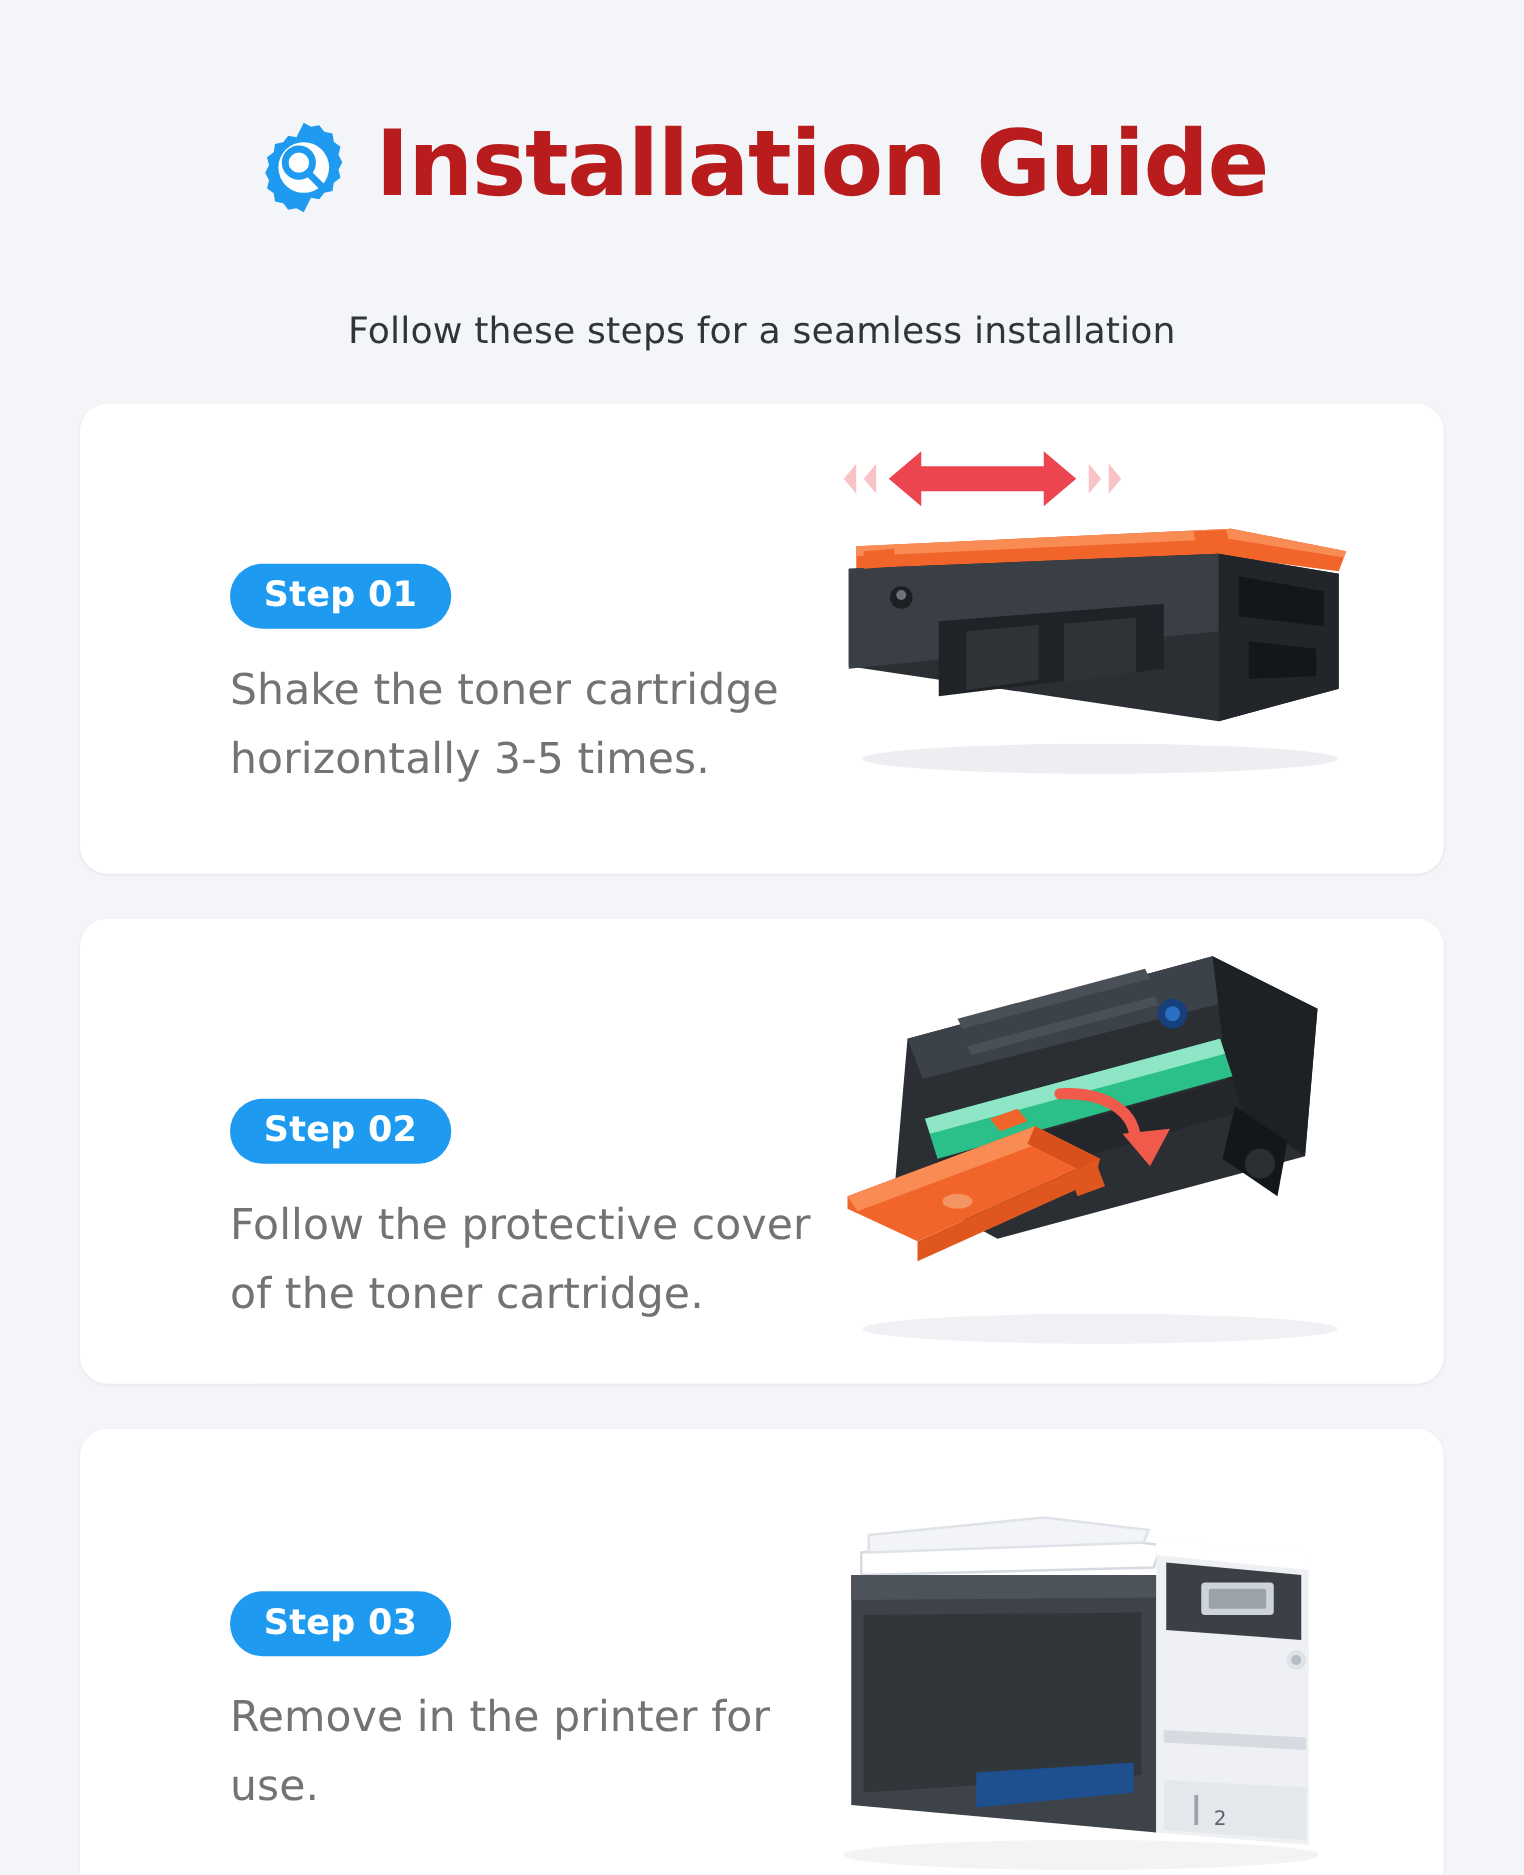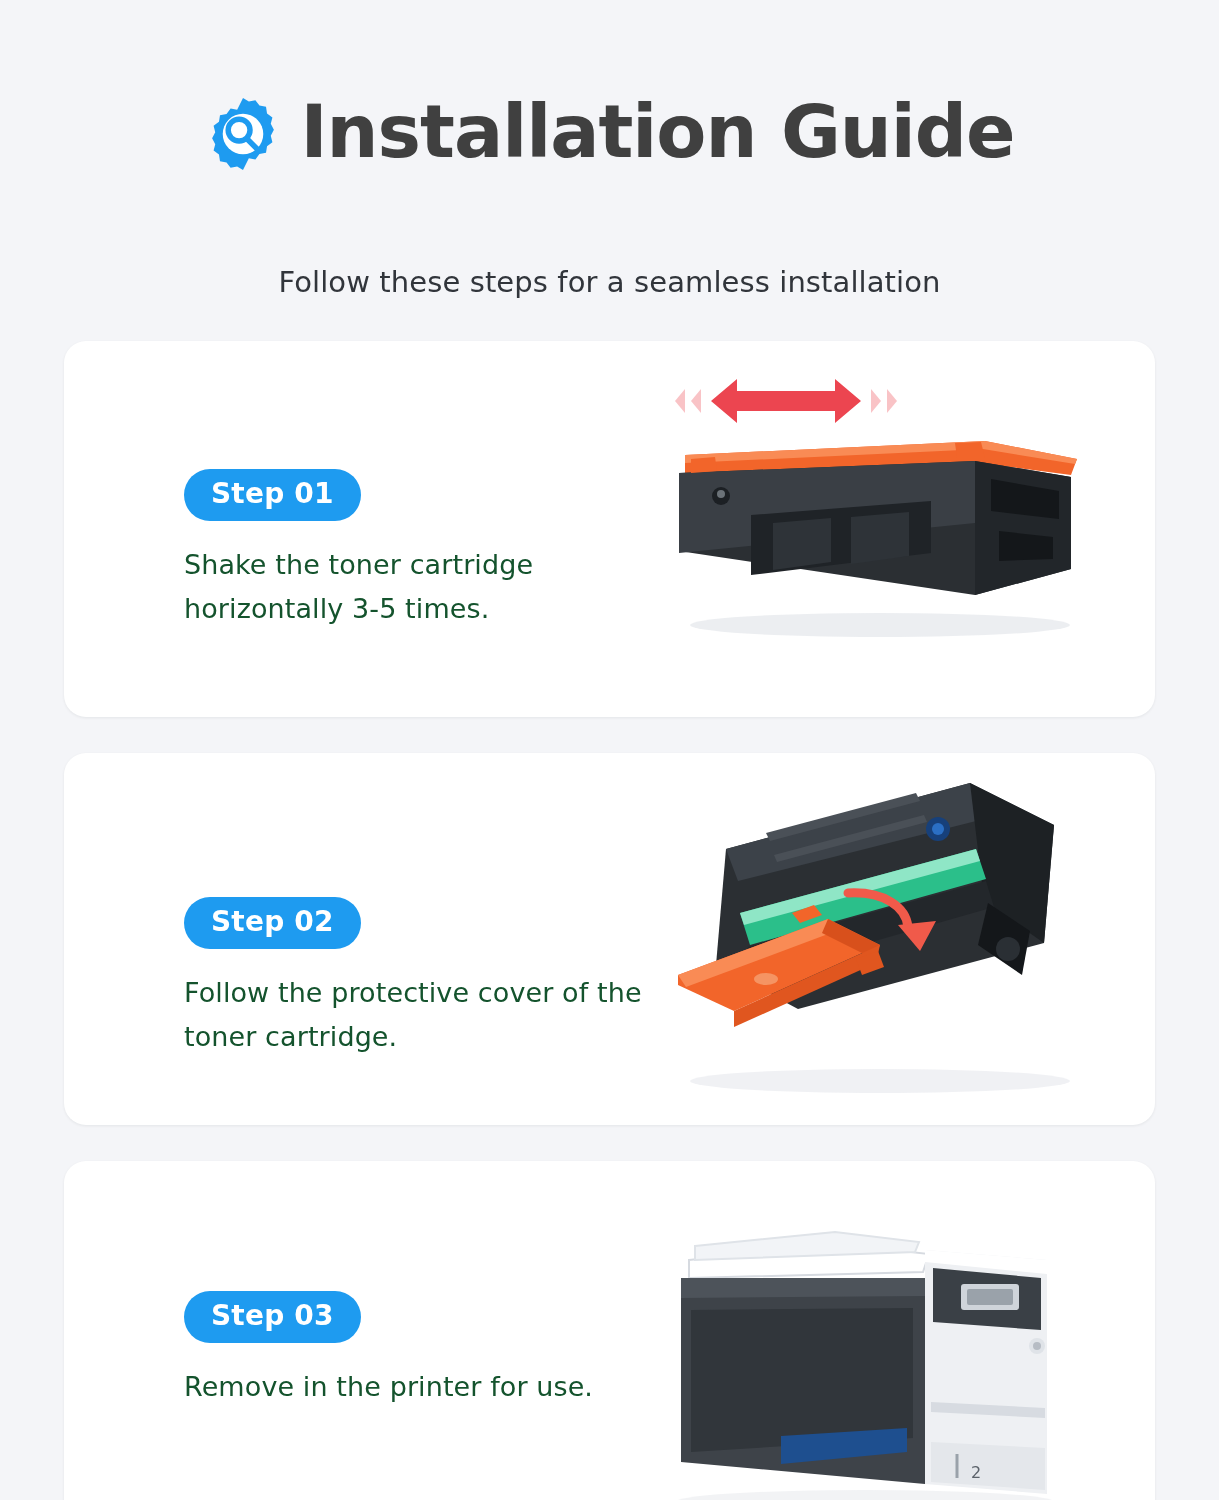--- a/index.html
+++ b/index.html
@@ -37,25 +37,25 @@
     height: 78px;
     flex: 0 0 auto;
     display: block;
     margin-top: 6px;
   }
   .page-title {
     font-family: "DejaVu Sans", sans-serif;
     font-size: 73px;
     font-weight: bold;
     letter-spacing: -1px;
-    color: #404040;
+    color: #b91c1c;
     line-height: 1;
   }
   .subtitle {
-    margin-top: 48px;
+    margin-top: 30px;
     font-size: 29px;
     color: #31353b;
     font-family: "DejaVu Sans", sans-serif;
     letter-spacing: 0.1px;
   }
 
   
   .cards {
     margin-top: 42px;
     padding: 0 64px;
@@ -95,23 +95,23 @@
     color: #ffffff;
     font-size: 28px;
     font-weight: bold;
     padding: 11px 27px 13px;
     border-radius: 26px;
     line-height: 1;
     letter-spacing: 0.2px;
   }
   .step-desc {
     margin-top: 22px;
-    font-size: 27px;
+    font-size: 34px;
     line-height: 1.62;
-    color: #14532d;
+    color: #737373;
     letter-spacing: 0.1px;
   }
 
   .art {
     position: absolute;
     right: 40px;
   }
   .card-1 .art { top: 22px; width: 460px; height: 330px; }
   .card-2 .art { top: 10px; width: 430px; height: 350px; right: 55px; }
   .card-3 .art { top: 45px; width: 420px; height: 330px; right: 70px; }

